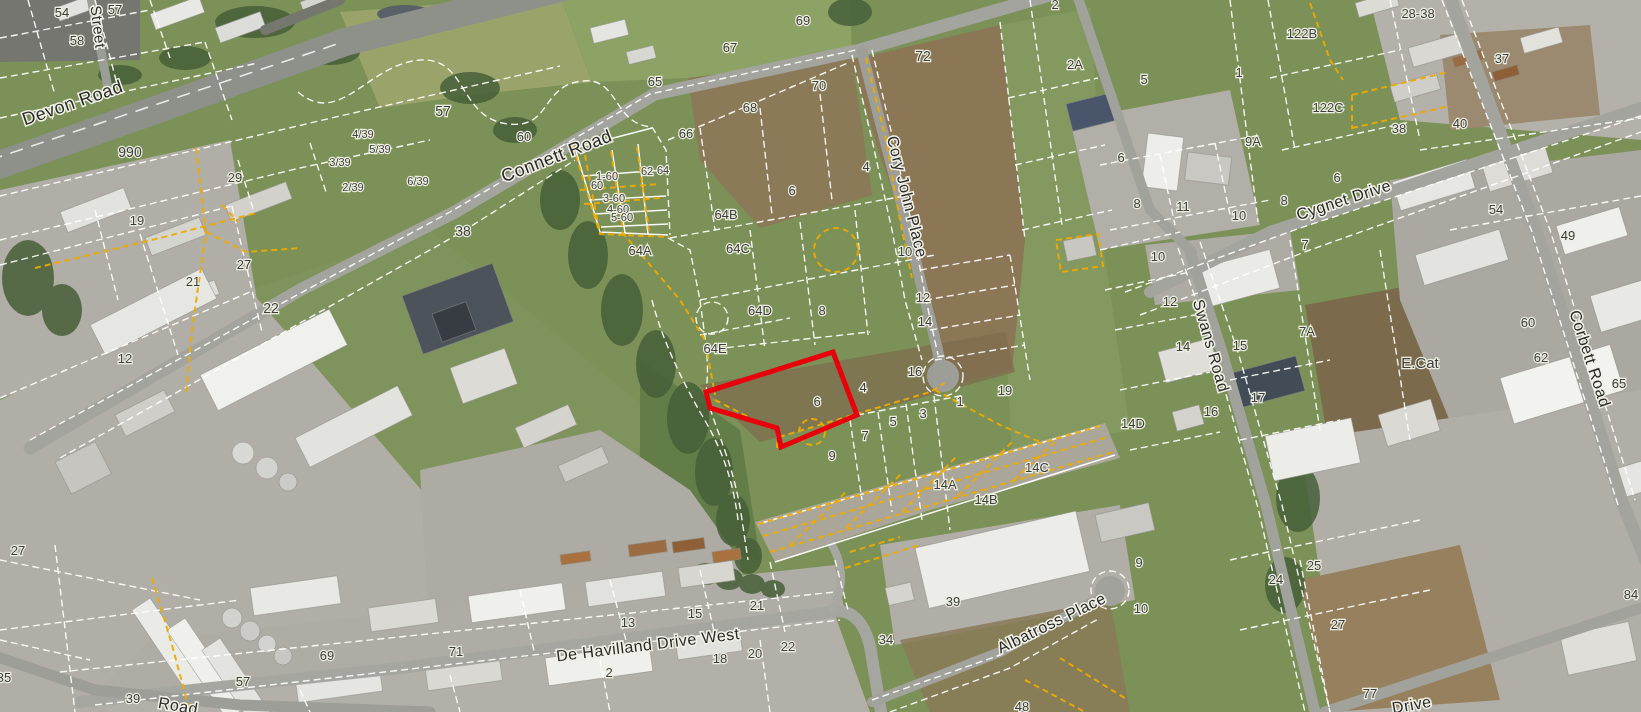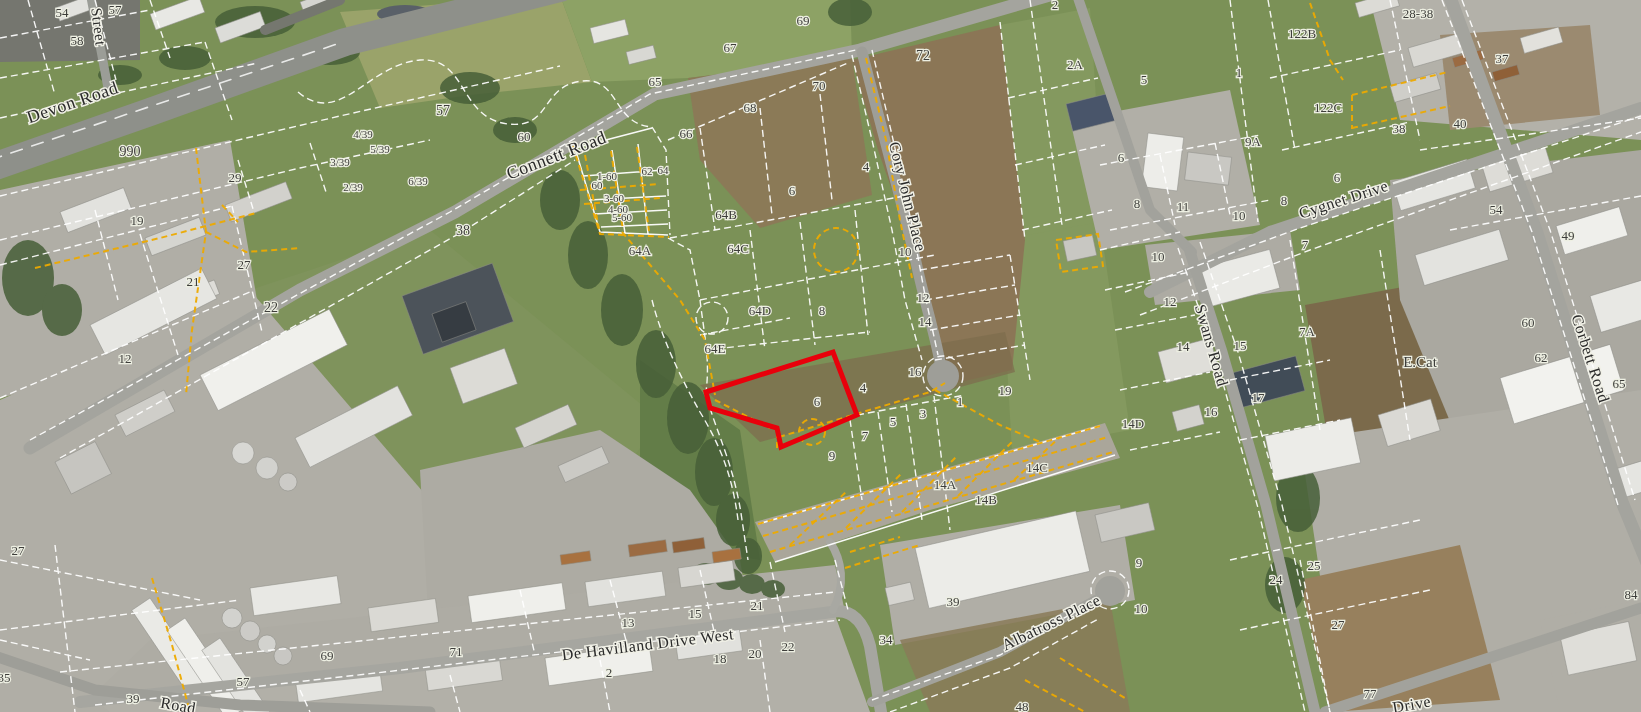--- a/index.html
+++ b/index.html
@@ -1,17 +1,17 @@
 <!DOCTYPE html>
 <html><head>
 <meta charset="utf-8">
 <style>
   html,body{margin:0;padding:0;background:#222;}
   .stage{position:relative;width:1641px;height:712px;overflow:hidden;background:#a3a3a3;
-         font-family:Liberation Serif, serif;}
+         font-family:Liberation Sans, sans-serif;}
   svg{position:absolute;left:0;top:0;}
   .lbl-road{fill:#2a2a2a;stroke:#f0f0e6;stroke-width:3px;paint-order:stroke;
             text-anchor:middle;dominant-baseline:middle;letter-spacing:.5px;}
   .lbl-parcel{fill:#3d3d3a;stroke:#edefe2;stroke-width:2.4px;paint-order:stroke;
             text-anchor:middle;dominant-baseline:middle;}
   .pline{fill:none;stroke:#ffffff;stroke-width:1.4;stroke-dasharray:7 4;opacity:.92;}
   .pline-solid{fill:none;stroke:#ffffff;stroke-width:1.5;opacity:.95;}
   .yline{fill:none;stroke:#edaa00;stroke-width:2;stroke-dasharray:6 4;opacity:.95;}
   .road{fill:none;stroke-linecap:round;stroke-linejoin:round;}
 </style>

